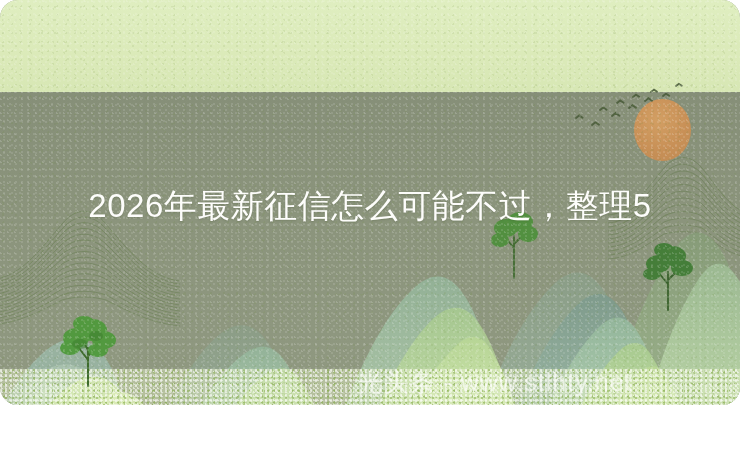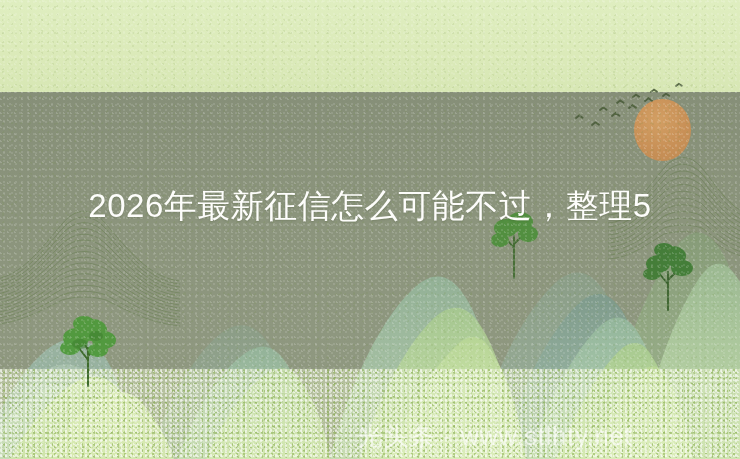--- a/index.html
+++ b/index.html
@@ -8,23 +8,24 @@
     padding: 0;
     background: #ffffff;
   }
   body {
     font-family: "Liberation Sans", "DejaVu Sans", sans-serif;
   }
 
   .cover {
     position: relative;
     width: 740px;
-    height: 459px;
+    height: 405px;
     overflow: hidden;
     background: #89927a;
+    border-radius: 18px;
   }
 
   .layer {
     position: absolute;
     left: 0;
     top: 0;
     width: 740px;
     height: 459px;
   }
 

